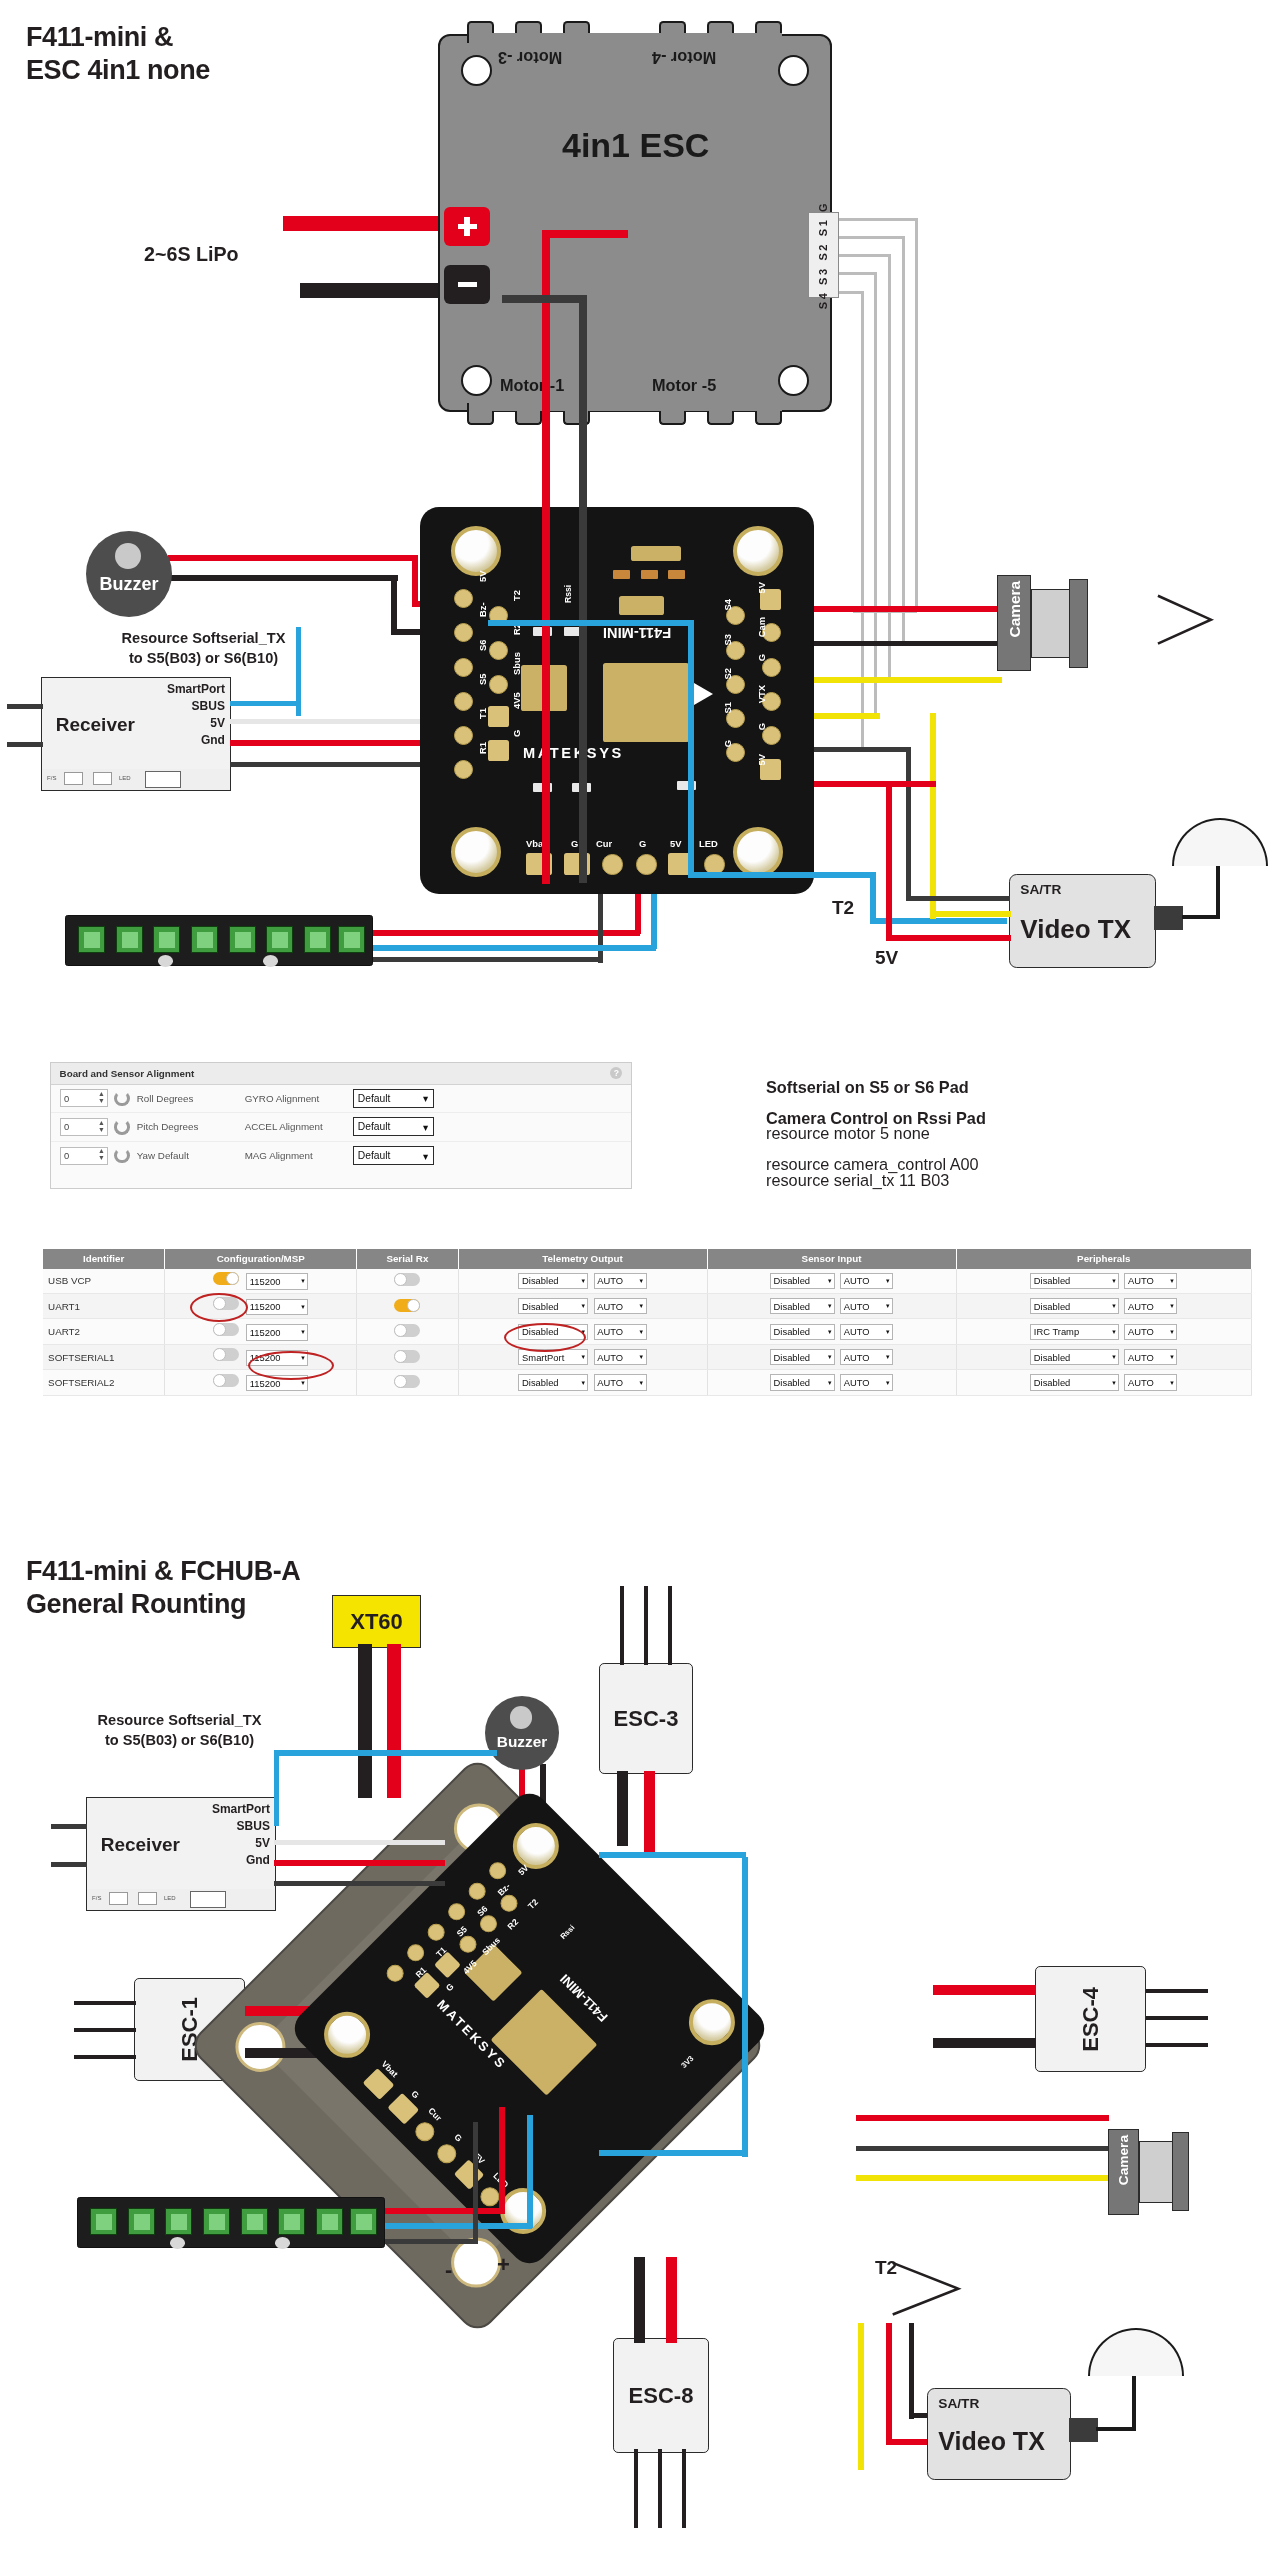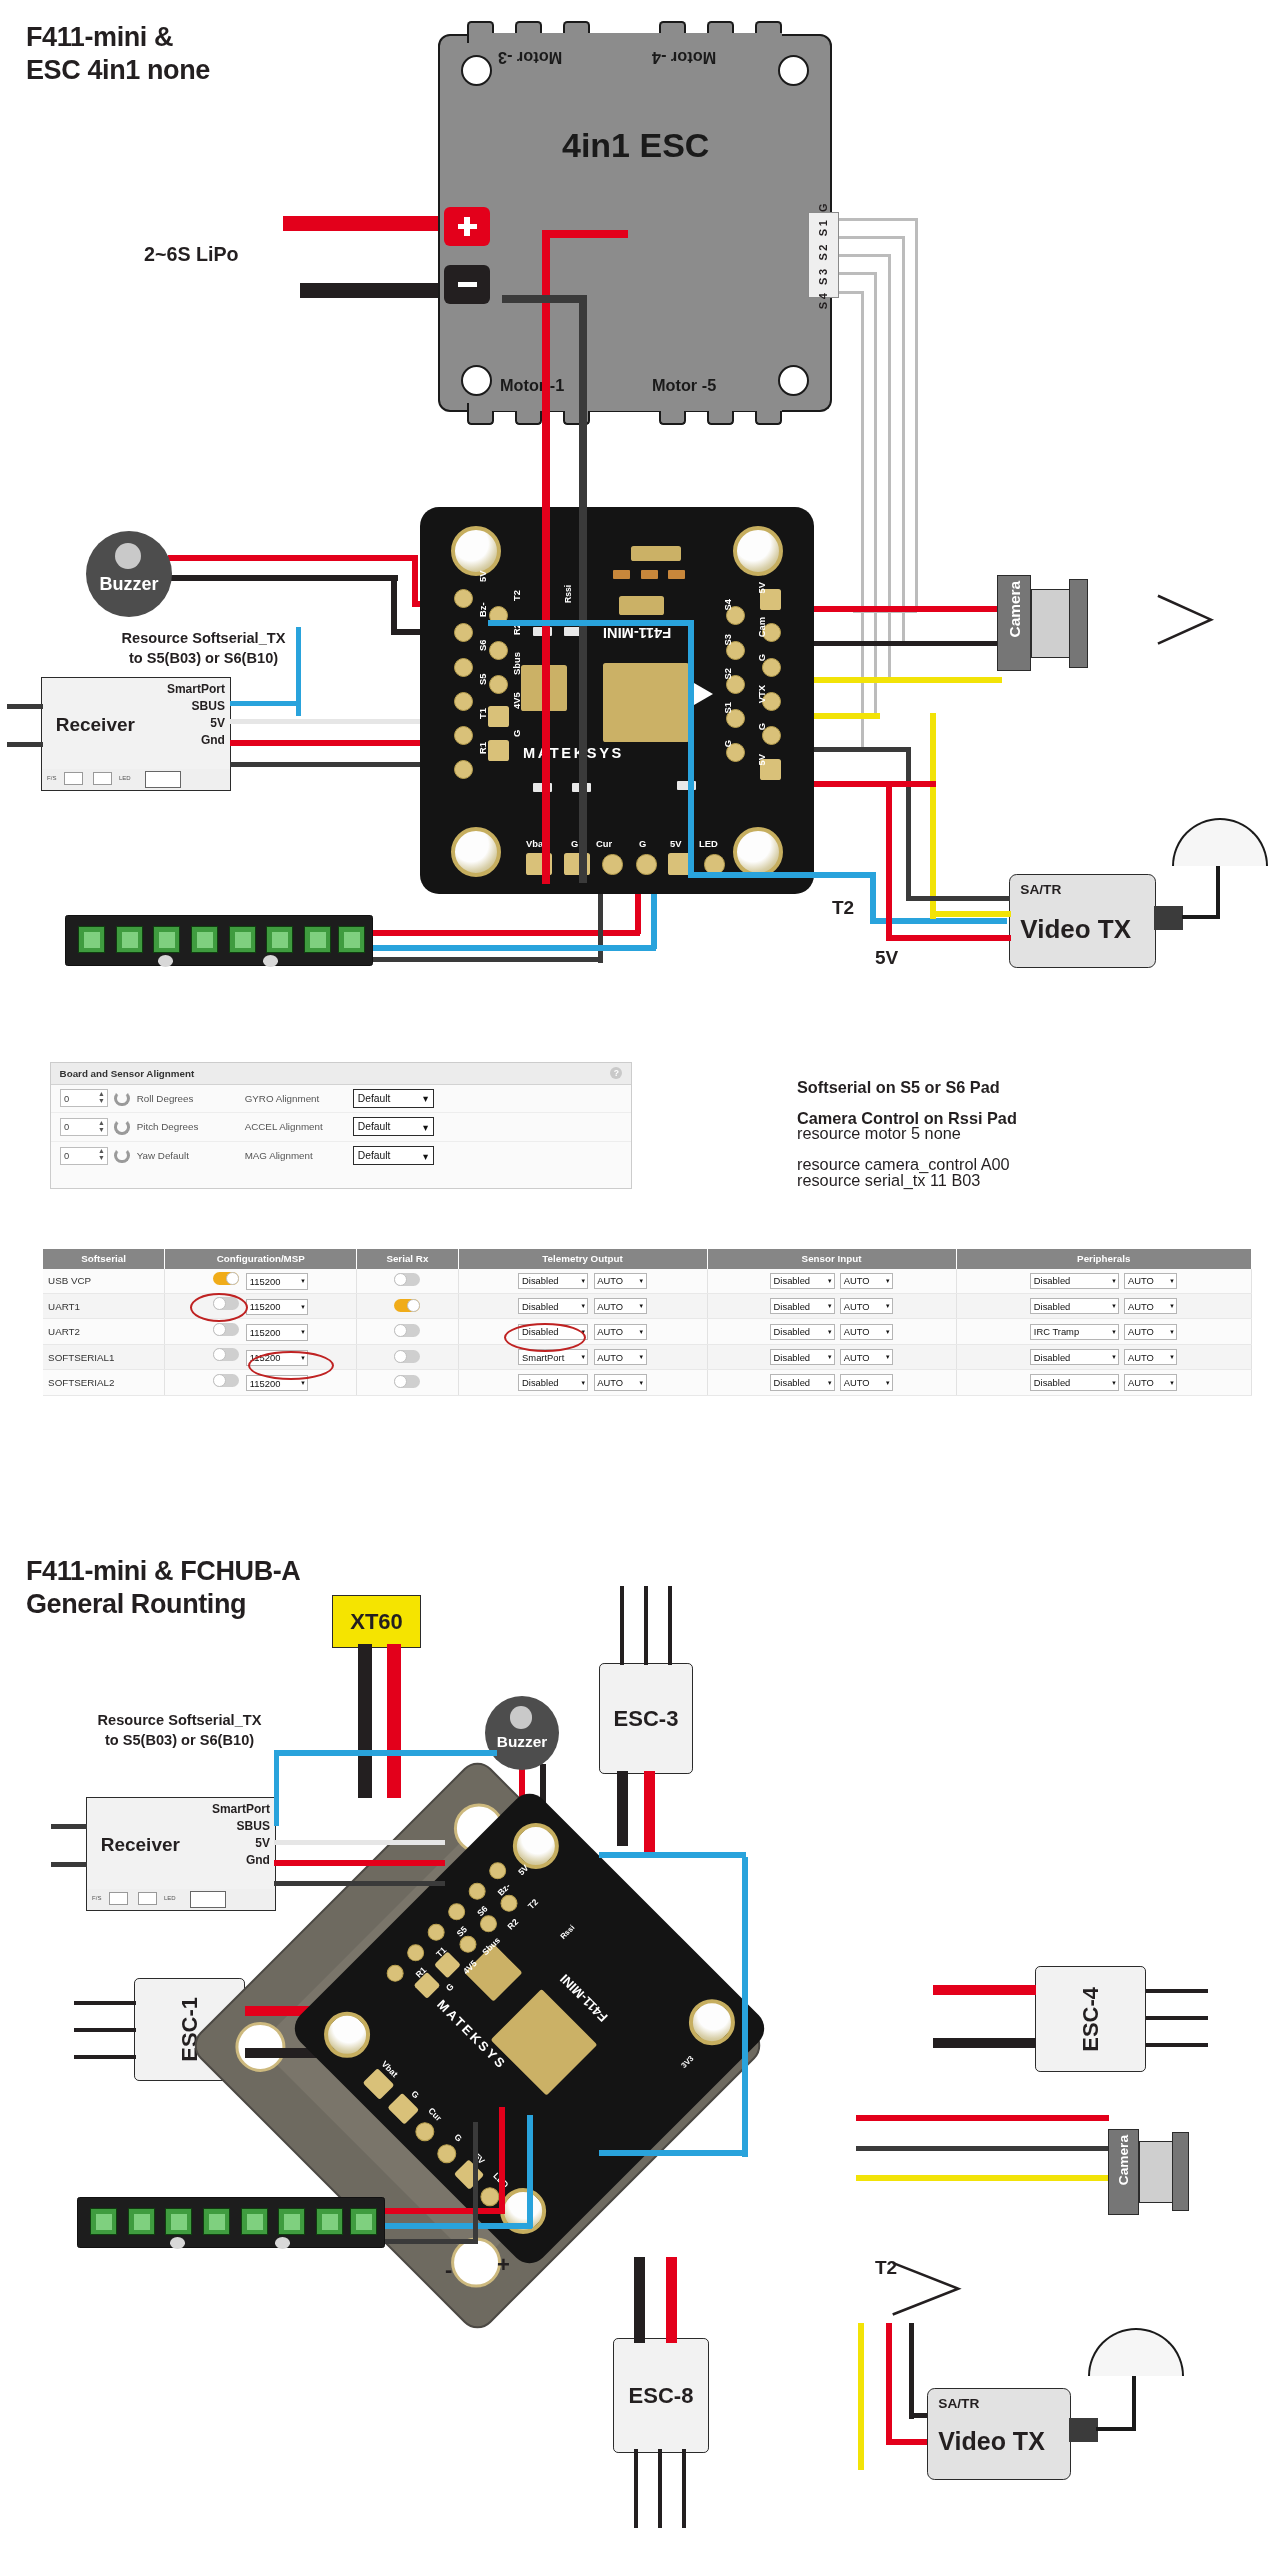--- a/index.html
+++ b/index.html
@@ -82,21 +82,21 @@
      border-radius:2.6px; }
   .led { position:absolute; background:#3f9c3f; border:0.9px solid #0f3f0f; }
   .led i { position:absolute; inset:18%; background:#7fd07f; display:block; }
   .antenna { position:absolute; border:2.6px solid #1a1a1a;
      border-bottom:none; border-radius:77px 77px 0 0; background:#f6f6f6; }
   .ant-stem { position:absolute; background:#1a1a1a; }
 
   
   .dlabel { position:absolute; font-weight:bold; font-size:14.6px; color:#231f20;
      white-space:nowrap; }
-  .note { position:absolute; font-size:16.3px; line-height:1.42; white-space:pre-line;margin-left:31px; }
+  .note { position:absolute; font-size:16.3px; line-height:1.42; white-space:pre-line; }
 
   
   .bf-panel {
     position:absolute; background:#fafafa; border:0.9px solid #ccc;
     font-size:9.4px; color:#444;
   }
   .bf-head { background:#ececec; border-bottom:0.9px solid #d2d2d2;
      padding:4.3px 8.6px; font-weight:bold; color:#333; font-size:9.8px;
      display:flex; justify-content:space-between; align-items:center; }
   .bf-row { display:flex; align-items:center; padding:4.3px 8.6px;
@@ -499,21 +499,21 @@
   <div>resource serial_tx 11 B03</div>
 </div>
 <div class="note" style="left:766px; top:1084px; width:462px;">
   <div style="font-weight:bold;">Camera Control on Rssi Pad</div>
   <div>resource camera_control A00</div>
 </div>
 
 <table class="pt" id="ports-table" style="left:43px; top:1249px; width:1209px;">
   <thead>
     <tr>
-      <th style="width:113px;">Softserial</th>
+      <th style="width:113px;">Identifier</th>
       <th style="width:178px;">Configuration/MSP</th>
       <th style="width:94px;">Serial Rx</th>
       <th style="width:231px;">Telemetry Output</th>
       <th style="width:231px;">Sensor Input</th>
       <th style="width:274px;">Peripherals</th>
     </tr>
   </thead>
   <tbody id="ports-tbody">
       <tr>
         <td class="ident">USB VCP</td>

